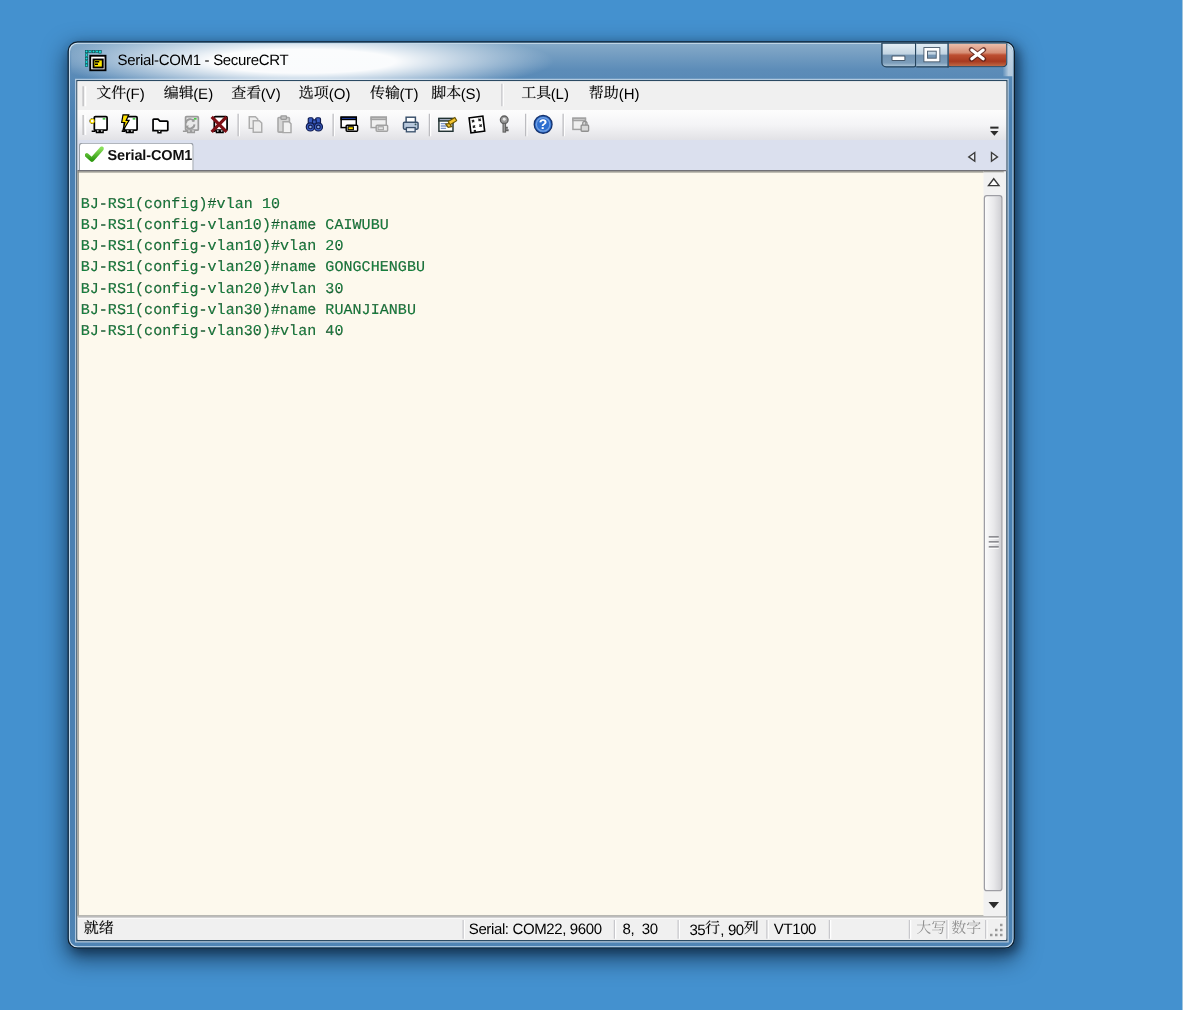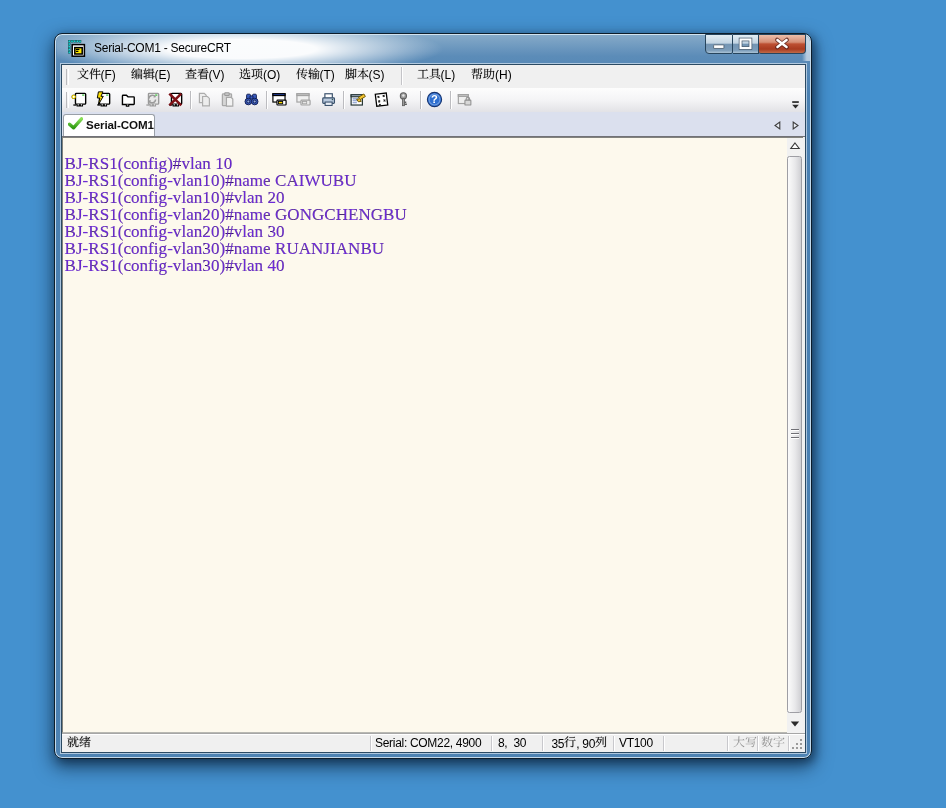--- a/index.html
+++ b/index.html
@@ -34,22 +34,22 @@
 .chev { position:absolute; right:3.5px; top:13px; }
 .tabbar { position:absolute; left:0; top:47.5px; width:100%; height:24.5px;
   background:#dbe0ee; border-bottom:1px solid #717177;text-align:right; }
 .tab { position:absolute; left:1px; top:2px; width:92px; height:22px; white-space:nowrap; background:#fff;
   border:1px solid #9aa0a8; border-bottom:none; border-radius:3px 3px 0 0;
   display:flex; align-items:center; padding-left:4px; padding-bottom:3px; font-size:11.6px; font-weight:bold; color:#111; letter-spacing:-0.1px; }
 .tabarrow { position:absolute; top:7.5px; }
 .term { position:absolute; left:0; top:72px; width:724.5px; height:596px;
   border-left:1.5px solid #83837d; border-top:1px solid #83837d; border-bottom:1px solid #b8b8b2;
   background:#fdf9ed; }
-.term pre { font-family:Liberation Serif, serif; font-size:17px; line-height:17.05px;
-  color:#6d28d9; margin:17px 0 0 1.5px; letter-spacing:0.05px; -webkit-text-stroke:0.1px #000; }
+.term pre { font-family:Liberation Mono, monospace; font-size:12px; line-height:17.05px;
+  color:#15803d; margin:17px 0 0 1.5px; letter-spacing:0.05px; -webkit-text-stroke:0.1px #000; }
 .vsb { position:absolute; left:724.5px; top:72px; width:16px; height:597px; background:#f1f1f1; border-top:1px solid #83837d; }
 .vsb .btn { position:absolute; left:0; width:16px; height:17px; background:#f1f1f1; }
 .vsb .thumb { position:absolute; left:0.5px; top:18px; width:14.5px; height:557px;
   background:linear-gradient(90deg,#fbfbfb 0,#e8e8ea 55%,#cfcfd3 100%);
   border:1px solid #9e9ea4; border-radius:2.5px; }
 .vsb .gripl { position:absolute; left:3px; width:8px; height:1.2px; background:#707076; box-shadow:0 1px 0 #fff; }
 .statusrow { position:absolute; left:0; top:668.5px; width:100%; height:2px; border-top:1px solid #a6a6a6; background:#fff; }
 .sb { position:absolute; left:0; top:670px; width:100%; height:16.5px; background:#f0f0f0; font-size:12px; }
 .sbtext { position:absolute; top:1.5px; white-space:nowrap; color:#000; letter-spacing:-0.3px; }
 .sbsep { position:absolute; top:1px; height:15px; width:2px; border-left:1px solid #c8c8cc; border-right:1px solid #fff; }
@@ -336,21 +336,21 @@
   <div class="statusrow"></div>
 
 <div class="sb">
  <div class="sbtext" style="left:5px"><svg style="vertical-align:-2px" width="24" height="14" viewBox="0 0 24 14">
             <g fill="#000" stroke="#000" stroke-width="10.0">
               <path transform="translate(0.0,10.32) scale(0.012,-0.012)" d="M212 837 201 829C232 798 270 744 279 701C343 657 396 785 212 837ZM227 234 135 264C114 172 76 85 37 27L51 18C107 64 156 135 190 215C211 214 223 223 227 234ZM370 262 358 255C392 213 429 145 434 91C494 38 556 171 370 262ZM762 785 751 778C784 744 824 687 834 643C894 597 949 720 762 785ZM474 738 427 678H40L48 648H535C549 648 559 653 562 664C529 696 474 738 474 738ZM879 614 833 556H684C687 632 687 713 688 797C712 801 721 810 724 824L621 835C621 737 622 643 620 556H509L517 526H619C610 284 569 87 394 -63L407 -79C624 69 671 276 683 526H708V7C708 -38 720 -56 780 -56H842C945 -56 972 -43 972 -16C972 -5 967 3 947 12L944 175H931C922 111 909 34 902 17C899 7 895 5 888 4C881 3 865 3 842 3H795C772 3 769 8 769 24V526H939C952 526 962 531 964 542C932 573 879 614 879 614ZM403 530V374H170V530ZM319 16V344H403V308H412C433 308 464 322 465 329V521C483 524 498 531 504 539L428 597L393 560H175L109 590V297H118C144 297 170 312 170 317V344H256V18C256 5 252 0 235 0C218 0 137 7 137 7V-9C175 -13 197 -21 209 -32C220 -43 224 -61 225 -79C307 -70 319 -34 319 16Z"></path>
               <path transform="translate(12.0,10.32) scale(0.012,-0.012)" d="M54 69 97 -19C107 -16 115 -6 119 6C237 60 327 107 391 143L387 157C253 117 116 81 54 69ZM330 792 235 835C206 760 129 618 67 559C60 554 42 550 42 550L77 462C83 464 89 469 95 476C151 491 208 508 251 522C197 441 132 356 76 308C68 302 47 298 47 298L82 209C89 212 96 217 102 226C213 259 315 297 370 316L369 331C274 317 179 305 115 298C216 386 329 516 386 604C406 600 420 607 425 616L336 670C321 637 298 596 270 552C207 548 145 545 100 544C170 609 249 707 293 777C314 774 325 783 330 792ZM894 552 855 502H741C798 567 848 638 893 716C918 712 928 715 934 726L841 774C825 740 807 708 788 677C761 704 721 736 721 736L681 685H625V803C647 806 656 814 658 828L563 838V685H416L424 655H563V502H366L374 472H640C605 432 569 395 530 360L478 383V314C425 270 370 229 313 192L324 176C377 204 429 235 478 269V-80H488C520 -80 541 -64 541 -58V-22H803V-71H813C833 -71 864 -58 866 -53V309C886 313 903 320 909 328L829 390L793 350H586C631 388 674 428 714 472H942C955 472 965 477 968 488C939 516 894 552 894 552ZM541 314 548 320H803V186H541ZM776 656C742 601 705 550 666 502H625V655H769ZM541 7V156H803V7Z"></path>
             </g>
           </svg></div>
  <div class="sbsep" style="left:308px"></div>
- <div class="sbtext" style="left:313px">Serial: COM22, 4900</div>
+ <div class="sbtext" style="left:313px">Serial: COM22, 9600</div>
  <div class="sbsep" style="left:428.5px"></div>
  <div class="sbtext" style="left:436px">8,&nbsp; 30</div>
  <div class="sbsep" style="left:479.5px"></div>
  <div class="sbtext" style="left:489.5px">35<svg style="vertical-align:-2px" width="12" height="14" viewBox="0 0 12 14">
             <g fill="#000" stroke="#000" stroke-width="10.0">
               <path transform="translate(0.0,10.32) scale(0.012,-0.012)" d="M289 835C240 754 141 634 48 558L59 545C170 608 280 704 341 775C364 770 373 774 379 784ZM432 746 439 716H899C912 716 922 721 925 732C893 763 839 804 839 804L793 746ZM296 628C243 523 136 372 30 274L41 262C97 299 151 345 200 392V-79H212C238 -79 264 -63 266 -57V429C282 432 292 439 296 447L265 459C299 497 329 534 352 567C376 563 384 567 390 577ZM377 516 385 487H711V30C711 14 704 8 682 8C655 8 514 18 514 18V2C574 -5 608 -14 627 -25C644 -35 653 -53 655 -74C762 -65 777 -25 777 27V487H943C957 487 967 492 969 502C937 533 883 575 883 575L836 516Z"></path>
             </g>
           </svg>, 90<svg style="vertical-align:-2px" width="12" height="14" viewBox="0 0 12 14">
             <g fill="#000" stroke="#000" stroke-width="10.0">
               <path transform="translate(0.0,10.32) scale(0.012,-0.012)" d="M639 753V130H651C674 130 701 144 701 153V717C723 721 730 730 733 742ZM839 815V26C839 9 833 3 814 3C791 3 678 12 678 12V-4C727 -10 754 -18 770 -30C785 -41 791 -58 795 -78C892 -68 903 -34 903 20V776C927 780 937 790 940 804ZM49 755 57 725H253C221 562 137 384 30 258L41 246C96 293 145 348 187 408C230 370 277 313 289 268C355 224 402 357 199 425C221 459 242 495 260 531H470C412 282 284 60 54 -65L64 -80C346 41 474 270 541 521C564 523 574 526 582 535L508 603L467 561H275C300 614 320 669 335 725H578C592 725 602 730 605 741C571 772 516 816 516 816L469 755Z"></path>

